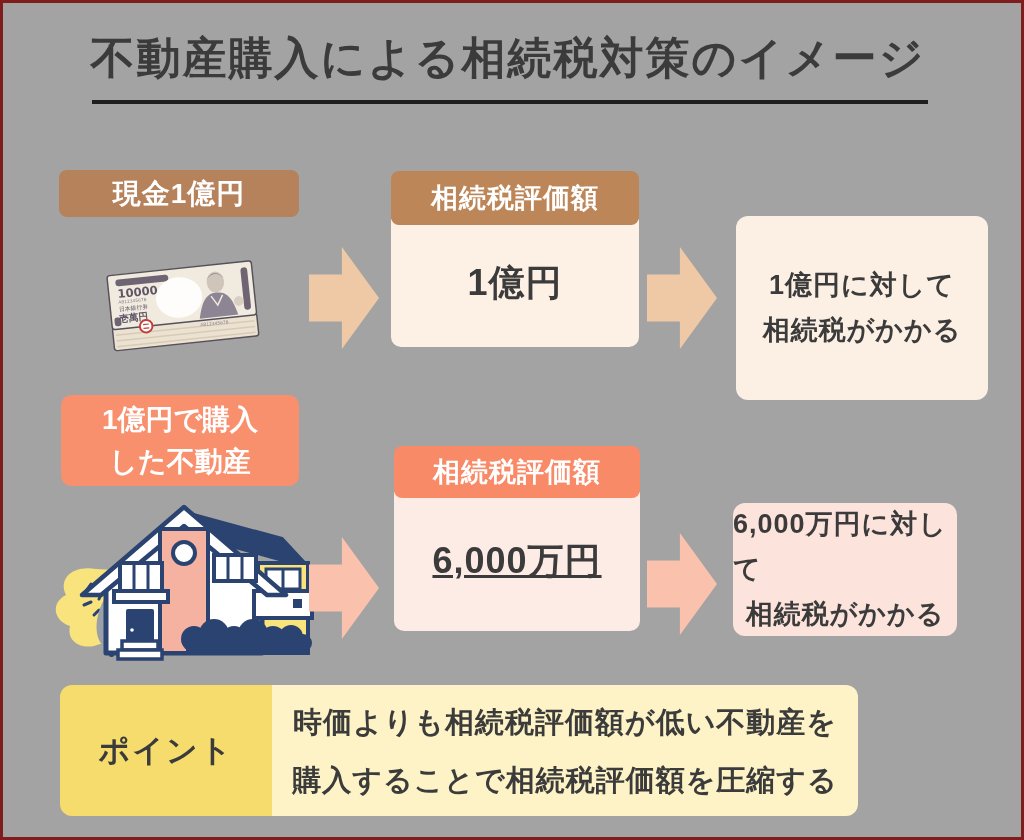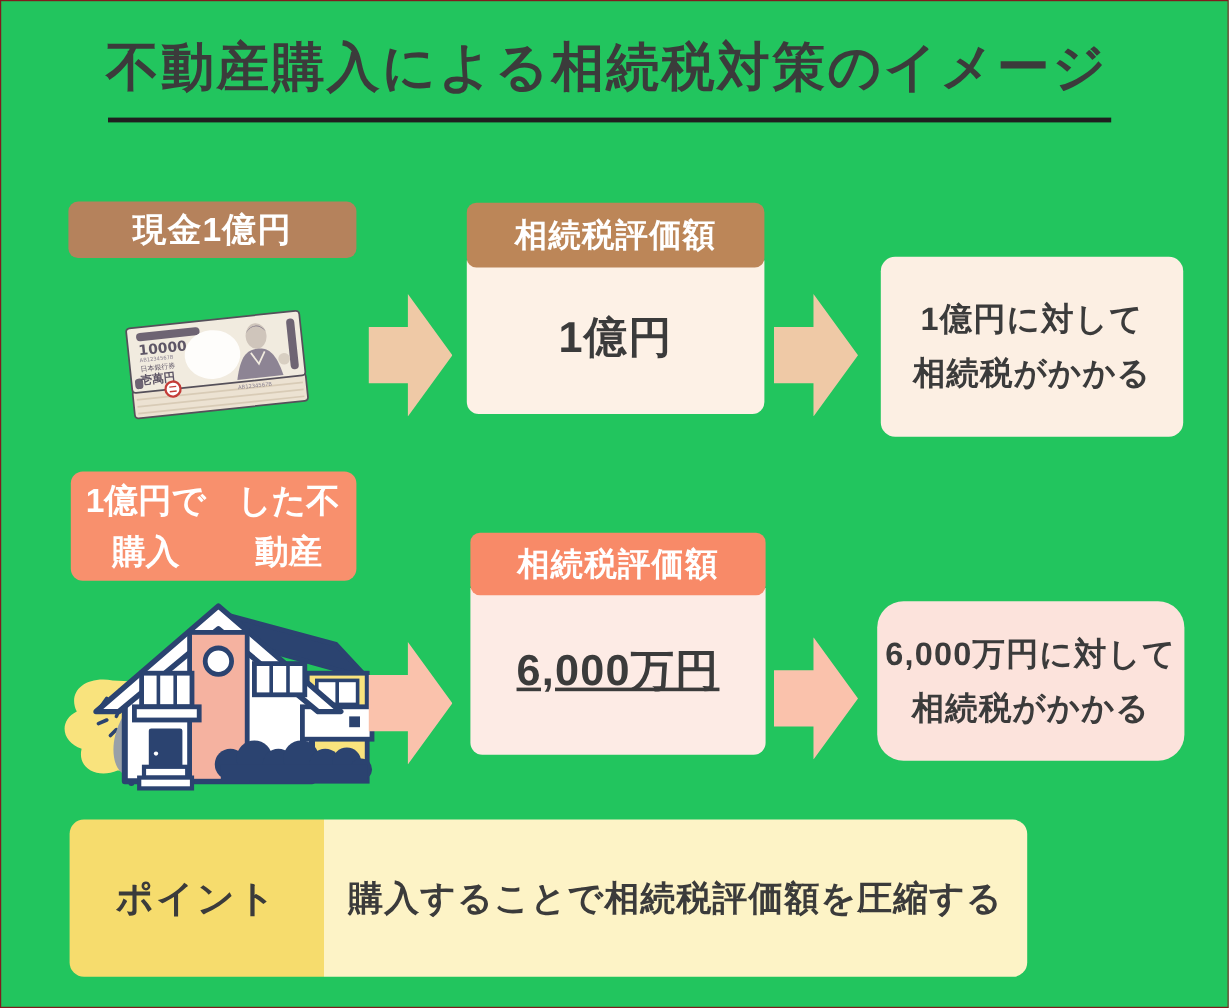--- a/index.html
+++ b/index.html
@@ -1,42 +1,42 @@
 <!DOCTYPE html>
 <html><head>
 <meta charset="utf-8">
 <style>
   html,body{margin:0;padding:0;background:#ffffff;}
   .canvas{
     position:relative;
     width:1024px;height:840px;
     box-sizing:border-box;
-    background:#22c55e;
-    border:1px solid #7f1d1d;
+    background:#a3a3a3;
+    border:3px solid #7f1d1d;
     overflow:hidden;
     font-family:"Liberation Sans","DejaVu Sans",sans-serif;
     color:#3b3b3b;
   }
   
   .title{
     position:absolute;left:0;top:26px;width:1010px;
     text-align:center;font-size:44px;font-weight:bold;
     letter-spacing:2px;color:#3b3b3b;
   }
   .title-underline{
     position:absolute;left:89px;top:97px;width:836px;height:4px;
     background:#1f1f1f;
   }
   
   .tag{
     position:absolute;display:flex;align-items:center;justify-content:center;
     color:#ffffff;font-weight:bold;text-align:center;
   }
   .tag-cash{left:56px;top:167px;width:240px;height:47px;background:#b5825c;border-radius:8px;font-size:28px;letter-spacing:1px;}
-  .tag-property{left:58px;top:392px;width:238px;height:91px;background:#f8906d;border-radius:10px;font-size:28px;line-height:42px;flex-direction:row;}
+  .tag-property{left:58px;top:392px;width:238px;height:91px;background:#f8906d;border-radius:10px;font-size:28px;line-height:42px;flex-direction:column;}
   .arrow{
     position:absolute;width:70px;height:102px;
     clip-path:polygon(0% 27%,47% 27%,47% 0%,100% 50%,47% 100%,47% 73%,0% 73%);
   }
   .arrow-tan{background:#efc9a6;}
   .arrow-pink{background:#fac2ac;}
   .a1{left:306px;top:244px;}
   .a2{left:644px;top:244px;}
   .a3{left:306px;top:534px;}
   .a4{left:644px;top:530px;}
@@ -57,22 +57,22 @@
   .vb1 .val-body{top:48px;background:#fdf1e6;}
   .vb2{left:391px;top:443px;width:246px;height:197px;}
   .vb2 .val-header{height:52px;background:#f88a68;}
   .vb2 .val-body{top:46px;background:#fdebe5;text-decoration:underline;}
   .result-box{
     position:absolute;display:flex;flex-direction:column;
     align-items:center;justify-content:center;
     font-size:27px;font-weight:bold;line-height:1.66;
     border-radius:12px;letter-spacing:1px;
   }
-  .rb1{left:733px;top:213px;width:252px;height:150px;background:#fcefe3;}
-  .rb2{left:730px;top:500px;width:256px;height:133px;background:#fce3dc;border-radius:22px;}
+  .rb1{left:733px;top:213px;width:252px;height:184px;background:#fcefe3;}
+  .rb2{left:730px;top:500px;width:224px;height:133px;background:#fce3dc;}
   
   .money-illu{position:absolute;left:82px;top:240px;width:196px;height:116px;}
   .house-illu{position:absolute;left:33px;top:488px;width:280px;height:172px;}
   
   .point-box{position:absolute;left:57px;top:682px;width:798px;height:131px;display:flex;}
   .point-label{
     width:212px;height:100%;background:#f6dc6d;border-radius:12px 0 0 12px;
     display:flex;align-items:center;justify-content:center;
     font-size:31px;font-weight:bold;color:#3b3b3b;letter-spacing:2px;
   }
@@ -215,17 +215,18 @@
   <div class="arrow arrow-pink a4"></div>
 
   <div class="result-box rb2">
     <div>6,000万円に対して</div>
     <div>相続税がかかる</div>
   </div>
 
   <div class="point-box">
     <div class="point-label">ポイント</div>
     <div class="point-text">
+      <div>時価よりも相続税評価額が低い不動産を</div>
       <div>購入することで相続税評価額を圧縮する</div>
     </div>
   </div>
 
 </div>
 
 </body></html>

